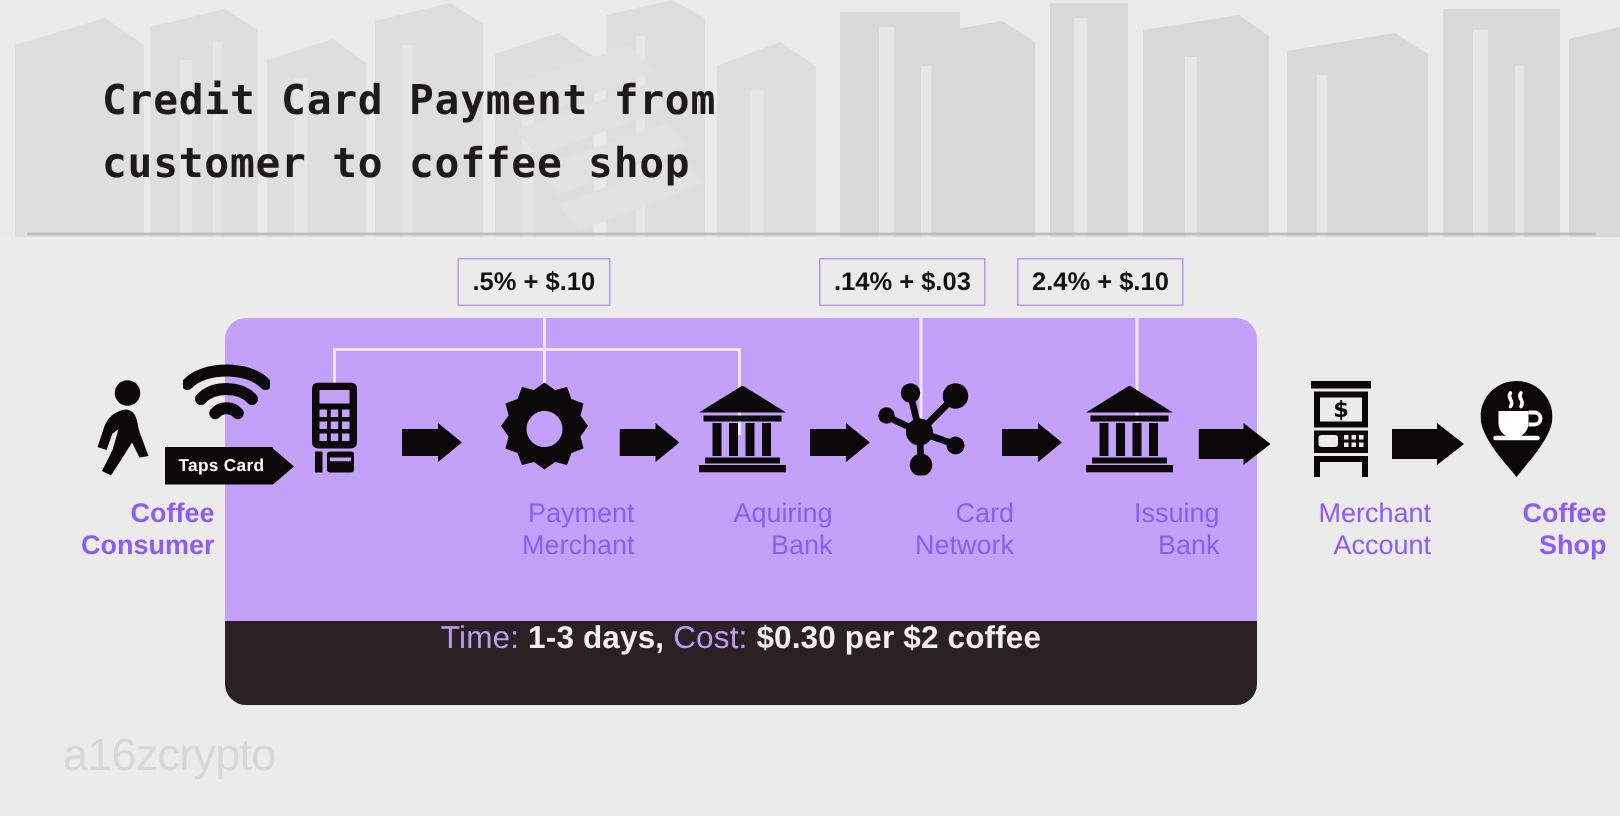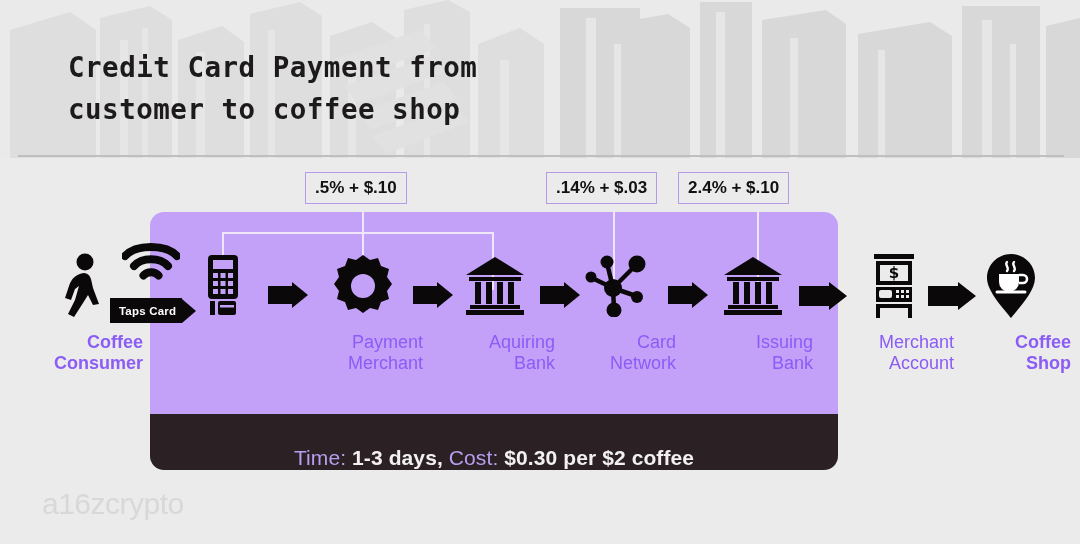--- a/index.html
+++ b/index.html
@@ -64,21 +64,21 @@
     position:absolute; left:150px; top:212px; width:688px; height:202px;
     background:#c4a1f9;
     border-radius:14px 14px 0 0;
     z-index:1;
   }
   .dark-banner {
     position:absolute; left:150px; top:414px; width:688px; height:56px;
     background:#2b2124;
     border-radius:0 0 14px 14px;
     z-index:3;
-    display:flex; align-items:flex-end; justify-content:center;
+    display:flex; align-items:flex-start; justify-content:center;
   }
   .banner-text {
     font-size:21px; font-weight:bold; color:#f2f0f1; letter-spacing:.1px;
   }
   .banner-text .lbl { color:#b99dee; font-weight:normal; }
 
   
   .flow { position:absolute; left:0; top:250px; width:1080px; height:150px; z-index:4; }
 
   .node {

